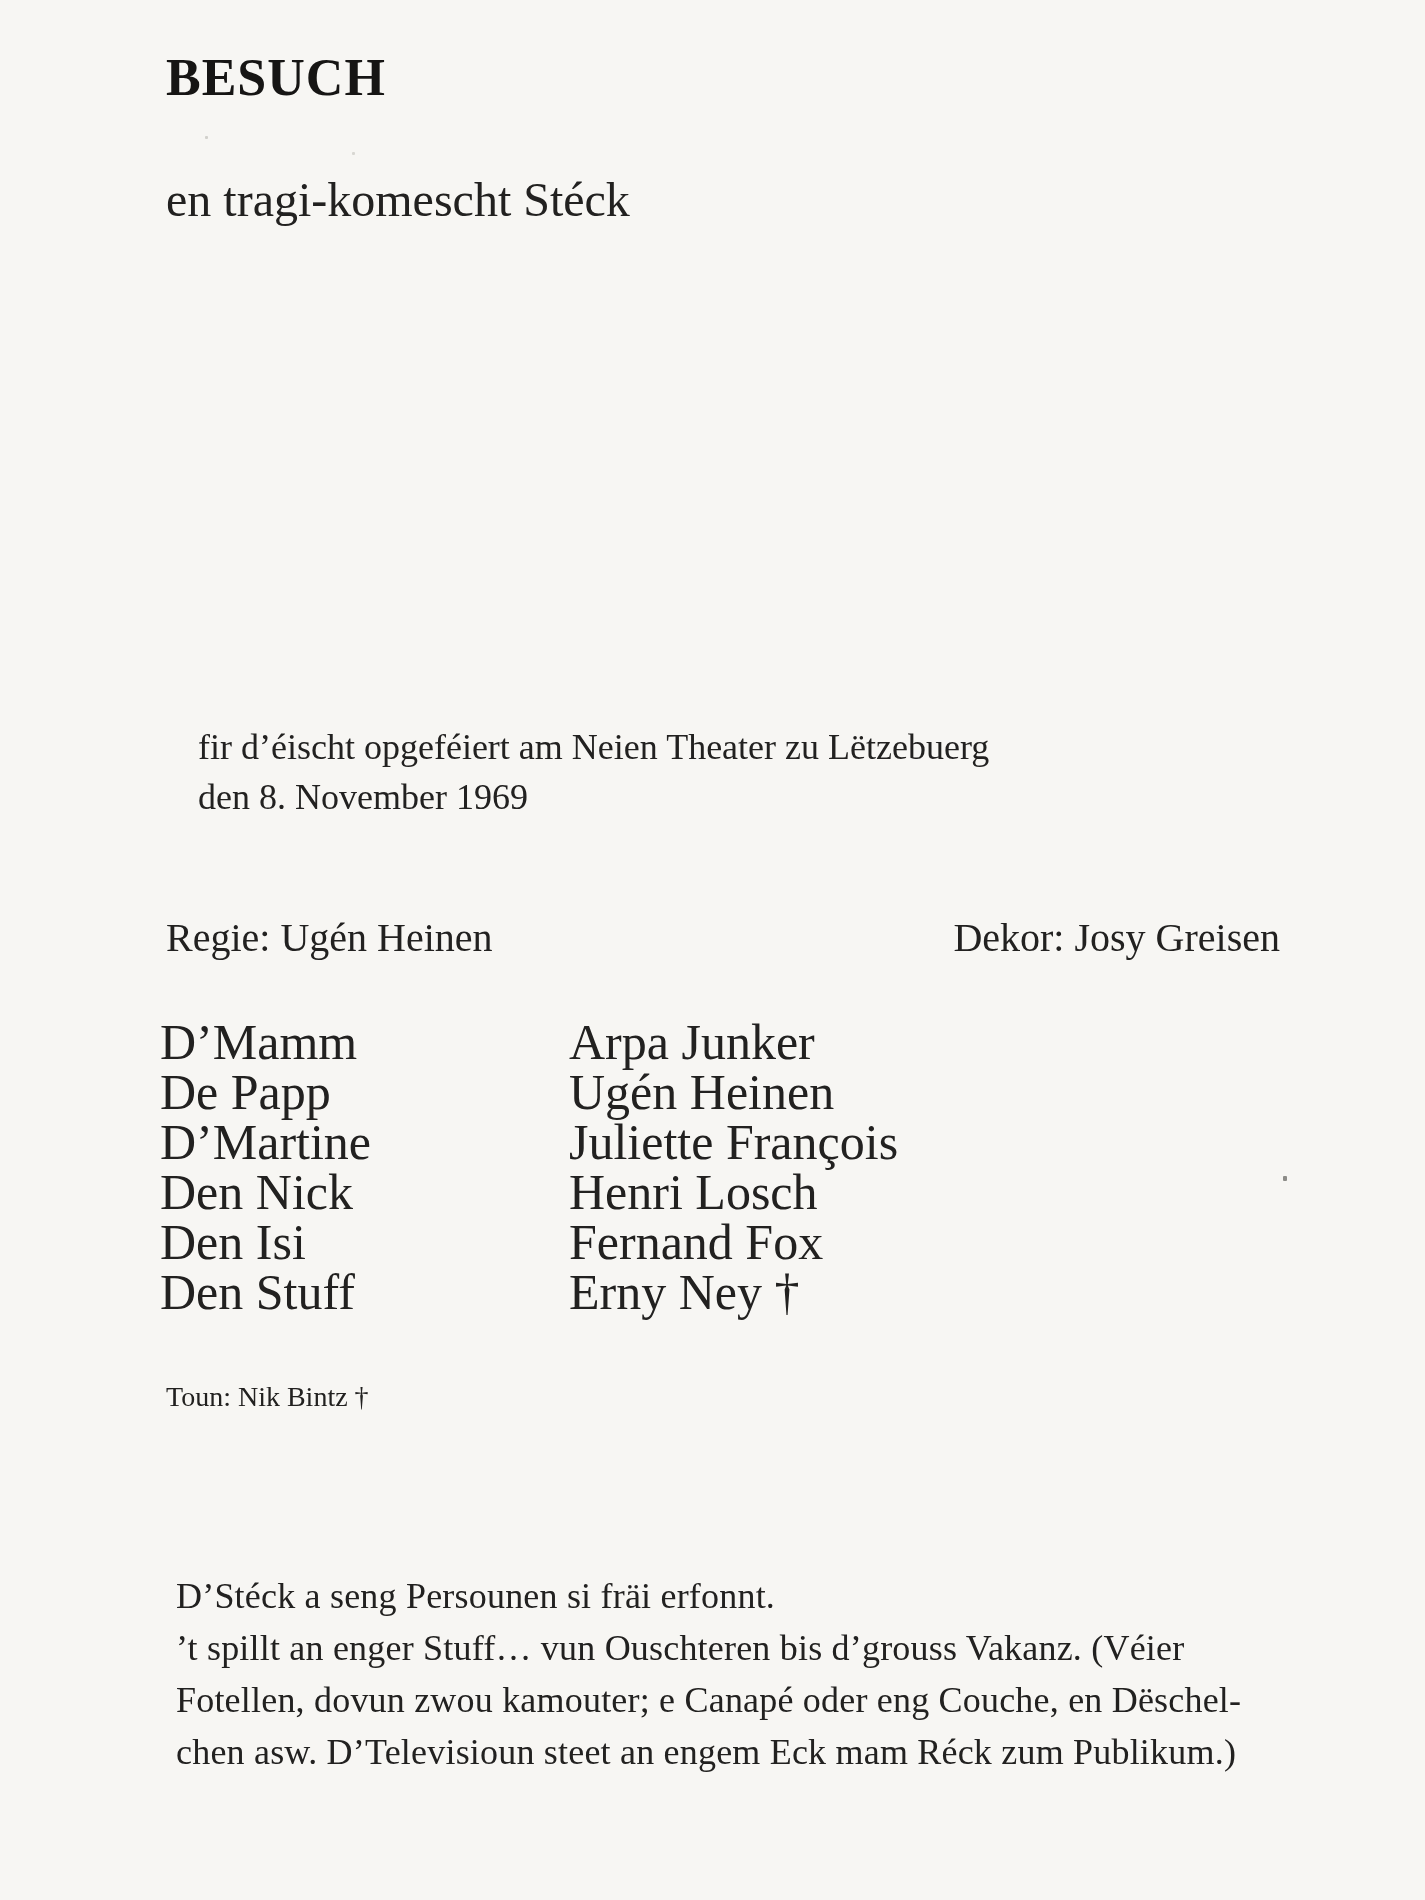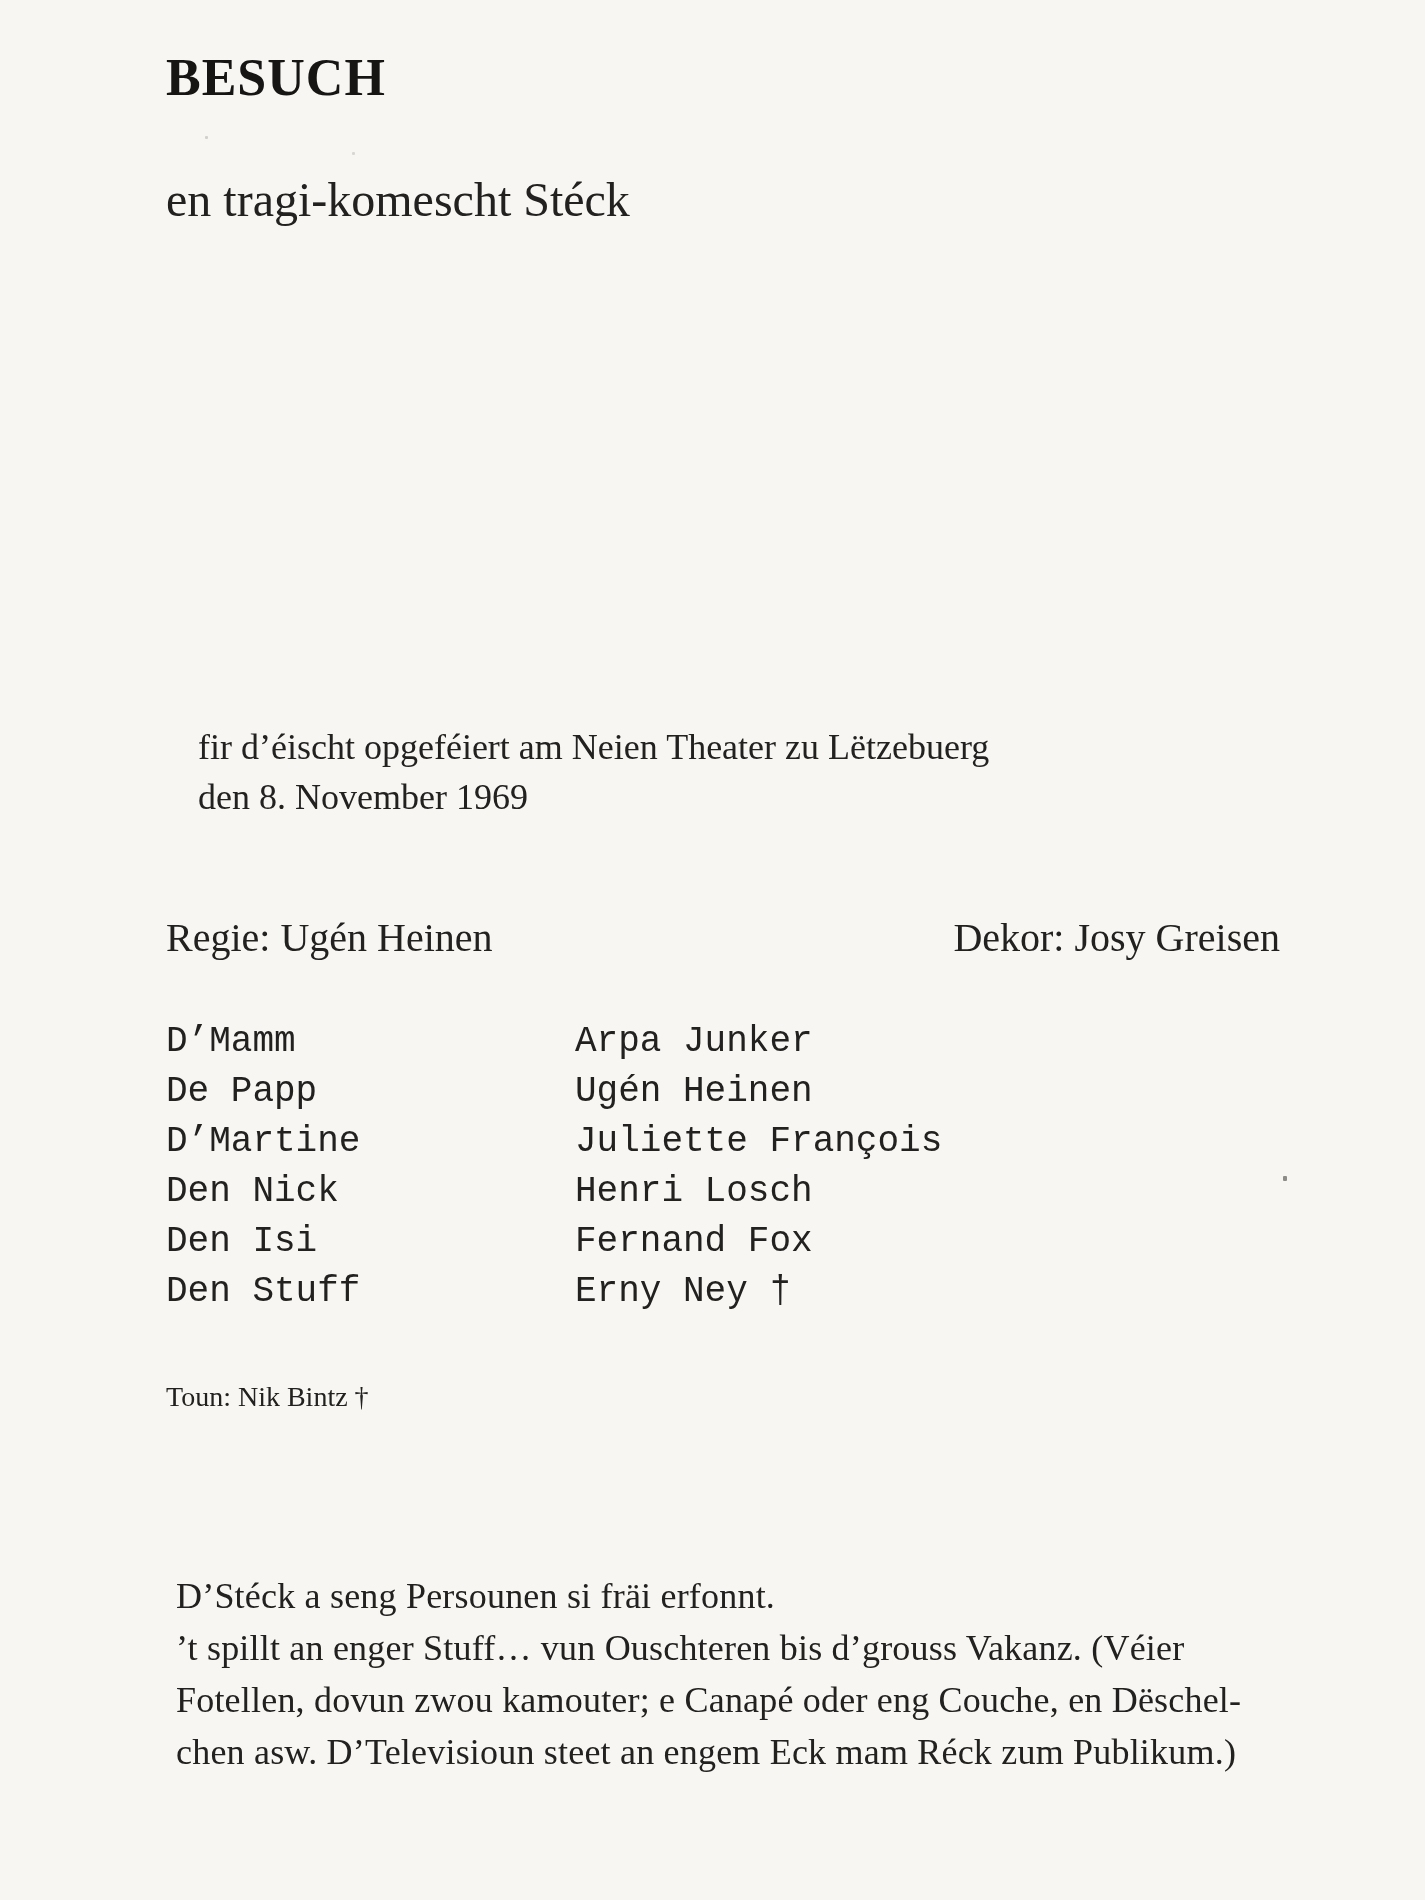--- a/index.html
+++ b/index.html
@@ -49,25 +49,24 @@
     left: 166px;
     right: 145px;
     top: 913px;
     display: flex;
     justify-content: space-between;
     font-size: 40px;
     line-height: 50px;
   }
   .cast {
     position: absolute;
-    left: 166px;
+    left: 160px;
     top: 1017px;
-    font-size: 36px;
+    font-size: 50px;
     line-height: 50px;
-    font-family: Liberation Mono, monospace;
   }
   .cast-row { display: flex; }
   .cast-row .role { width: 409px; flex: 0 0 409px; }
   .toun {
     position: absolute;
     left: 166px;
     top: 1371px;
     font-size: 28px;
     line-height: 52px;
   }

